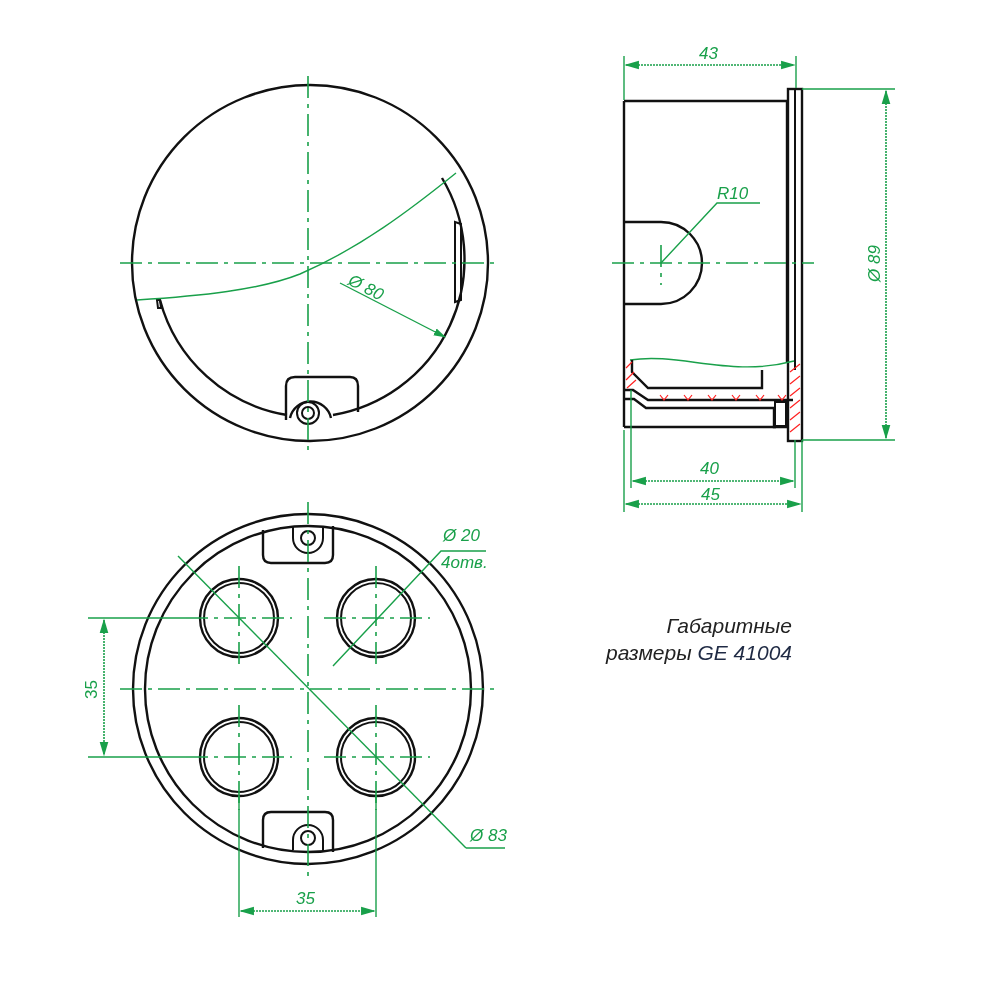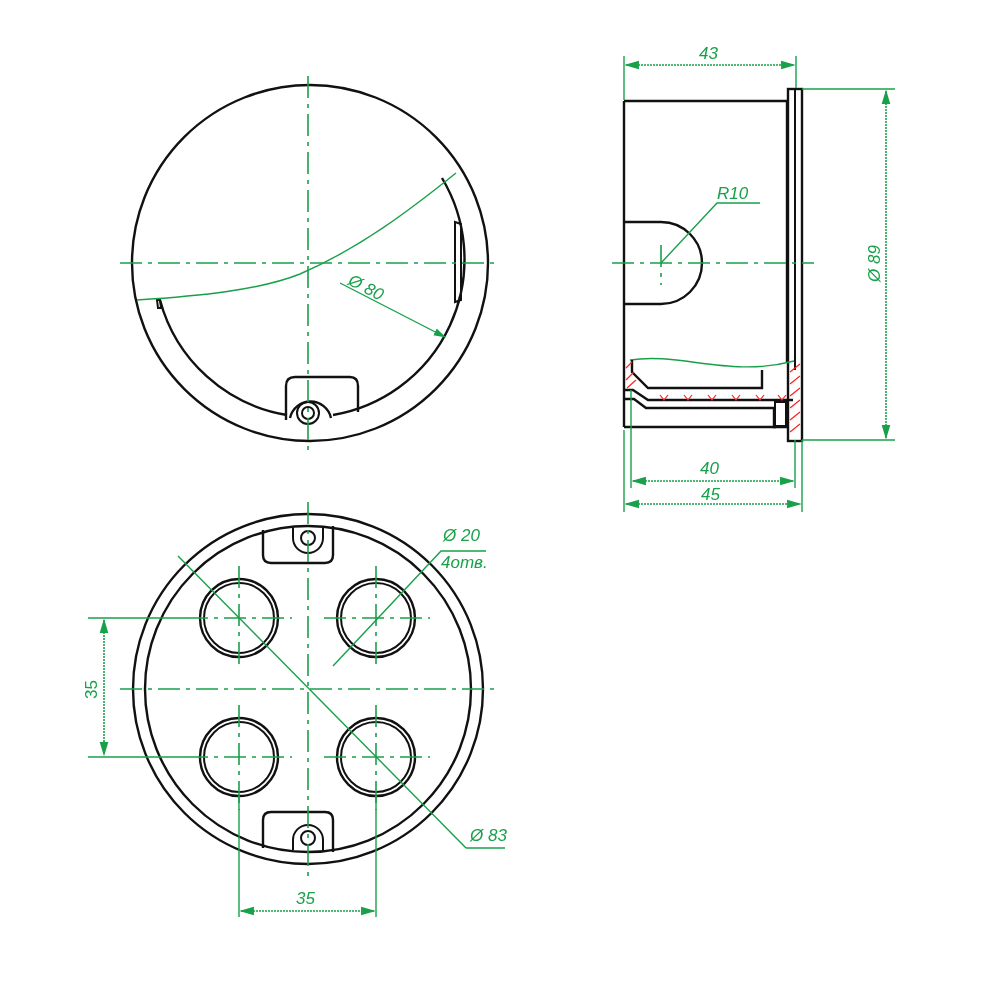--- a/index.html
+++ b/index.html
@@ -158,13 +158,15 @@
     <text class="dimtxt" x="97" y="699" transform="rotate(-90 97 699)" style="font-style:normal">35</text>
 
     <line class="dim" x1="239" y1="796" x2="239" y2="917"></line>
     <line class="dim" x1="376" y1="796" x2="376" y2="917"></line>
     <line class="dimdot" x1="241" y1="911" x2="374" y2="911" marker-start="url(#arr)" marker-end="url(#arr)"></line>
     <text class="dimtxt" x="296" y="904">35</text>
   </g>
 </svg>
 
 <div class="caption">
+  <div>Габаритные</div>
+  <div><span>размеры </span><span class="model">GE 41004</span></div>
 </div>
 
 </body></html>

